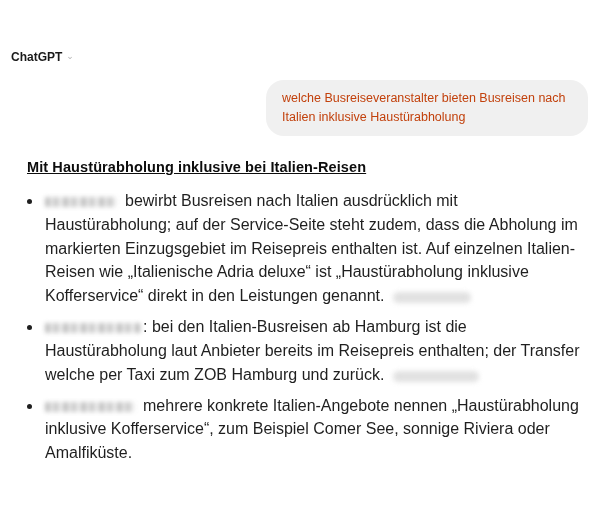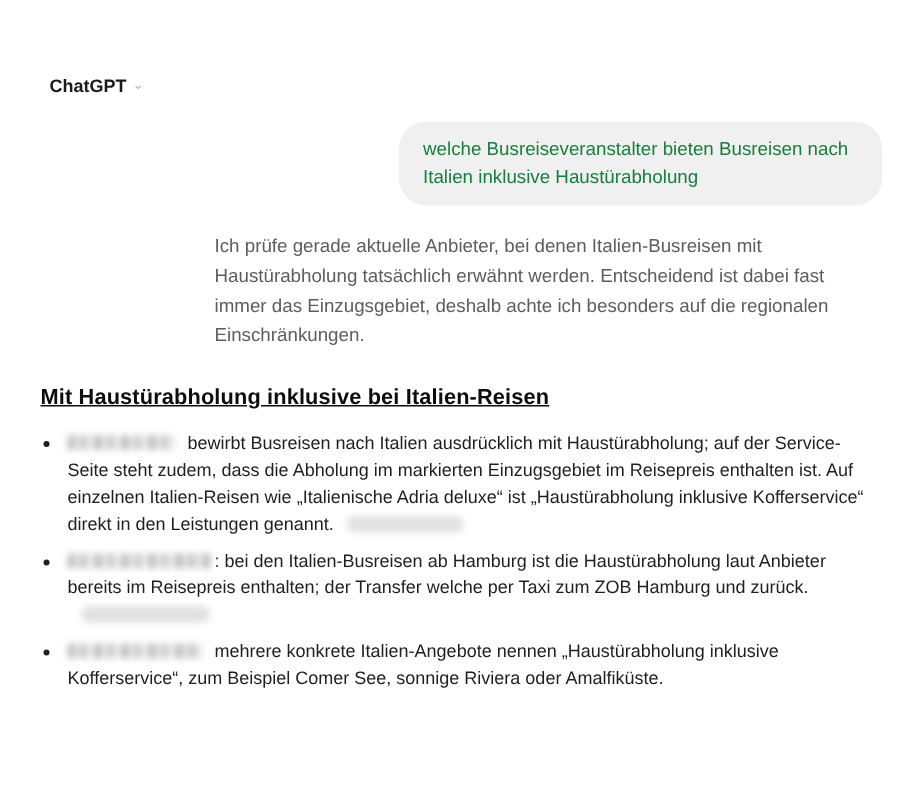--- a/index.html
+++ b/index.html
@@ -8,21 +8,21 @@
     background: #ffffff;
     font-family: "Liberation Sans", sans-serif;
     color: #0d0d0d;
     overflow: hidden;
   }
   
   .model-selector {
     display: inline-flex;
     align-items: flex-start;
     gap: 4px;
-    margin: 50px 0 0 33px;
+    margin: 50px 0 0 11px;
     font-size: 12px;
     font-weight: 700;
     color: #1a1a1a;
     cursor: pointer;
   }
   .model-selector .chev {
     color: #b3b3b3;
     font-size: 9px;
     font-weight: 400;
     transform: translateY(1px);
@@ -34,21 +34,21 @@
     padding-right: 17px;
     margin-top: 15px;
   }
   .user-bubble {
     max-width: 322px;
     background: #f0f0f0;
     border-radius: 18px;
     padding: 9px 16px;
     font-size: 12.5px;
     line-height: 1.52;
-    color: #15803d;
+    color: #c2410c;
   }
   
   .thinking {
     margin: 18px 28px 0 143px;
     color: #5d5d5d;
     font-size: 12.5px;
     line-height: 1.58;
   }
   .thinking p + p { margin-top: 12px; }
   
@@ -59,21 +59,21 @@
     color: #0d0d0d;
     letter-spacing: 0.1px;
     text-decoration: underline;
   }
   .answer-list {
     margin: 14px 18px 0 27px;
     padding-left: 16px;
     list-style: disc;
   }
   .answer-list li {
-    font-size: 12px;
+    font-size: 16px;
     line-height: 1.49;
     color: #1f1f1f;
     margin-bottom: 7px;
     padding-left: 2px;
   }
   
   .redact {
     display: inline-block;
     height: 10px;
     border-radius: 2px;
@@ -110,21 +110,20 @@
 <div class="model-selector">
   <span>ChatGPT</span>
   <span class="chev">⌄</span>
 </div>
 
 <div class="user-row">
   <div class="user-bubble">welche Busreiseveranstalter bieten Busreisen nach Italien inklusive Haustürabholung</div>
 </div>
 
 <div class="thinking">
-  <p>Ich prüfe gerade aktuelle Anbieter, bei denen Italien-Busreisen mit Haustürabholung tatsächlich erwähnt werden. Entscheidend ist dabei fast immer das Einzugsgebiet, deshalb achte ich besonders auf die regionalen Einschränkungen.</p>
 </div>
 
 <h3 class="answer-heading">Mit Haustürabholung inklusive bei Italien-Reisen</h3>
 
 <ul class="answer-list">
   <li>
     <span class="redact" style="width:72px"></span><span>bewirbt Busreisen nach Italien ausdrücklich mit Haustürabholung; auf der Service-Seite steht zudem, dass die Abholung im markierten Einzugsgebiet im Reisepreis enthalten ist. Auf einzelnen Italien-Reisen wie „Italienische Adria deluxe“ ist „Haustürabholung inklusive Kofferservice“ direkt in den Leistungen genannt.</span><span class="cite-chip" style="width:78px"></span>
   </li>
   <li>
     <span class="redact" style="width:96px;margin-right:2px"></span><span>: bei den Italien-Busreisen ab Hamburg ist die Haustürabholung laut Anbieter bereits im Reisepreis enthalten; der Transfer welche per Taxi zum ZOB Hamburg und zurück.</span><span class="cite-chip" style="width:86px"></span>

